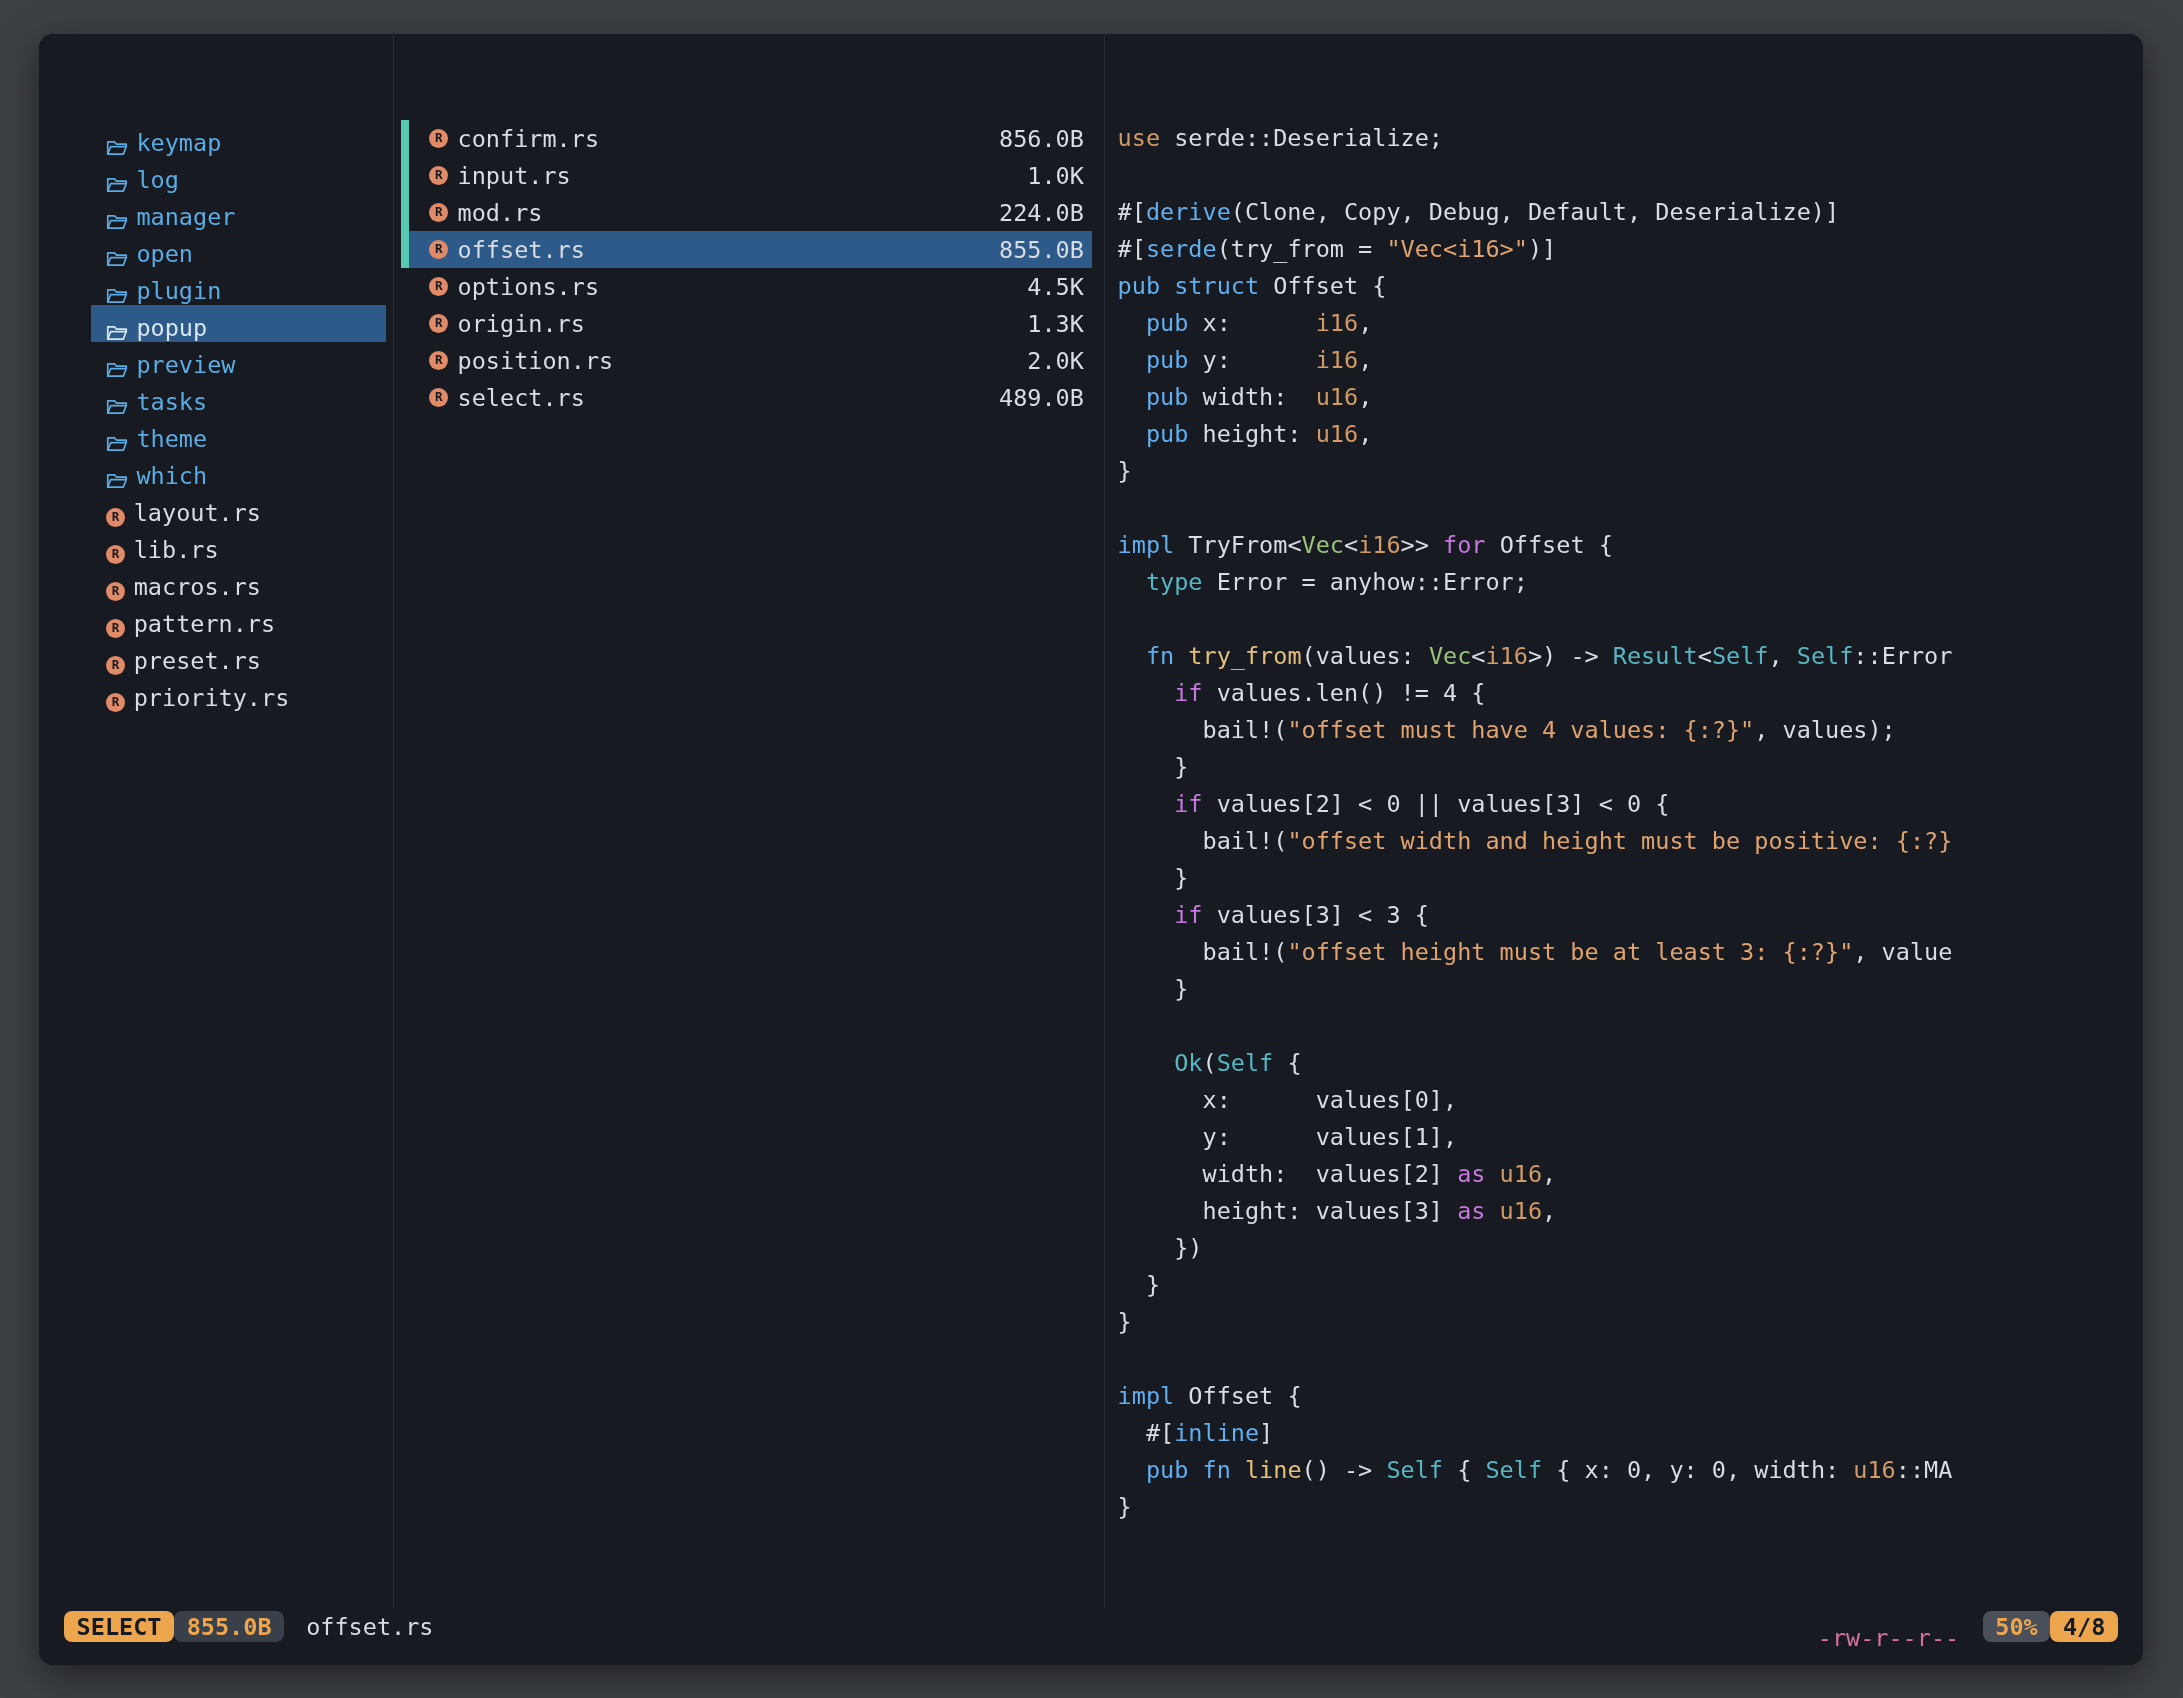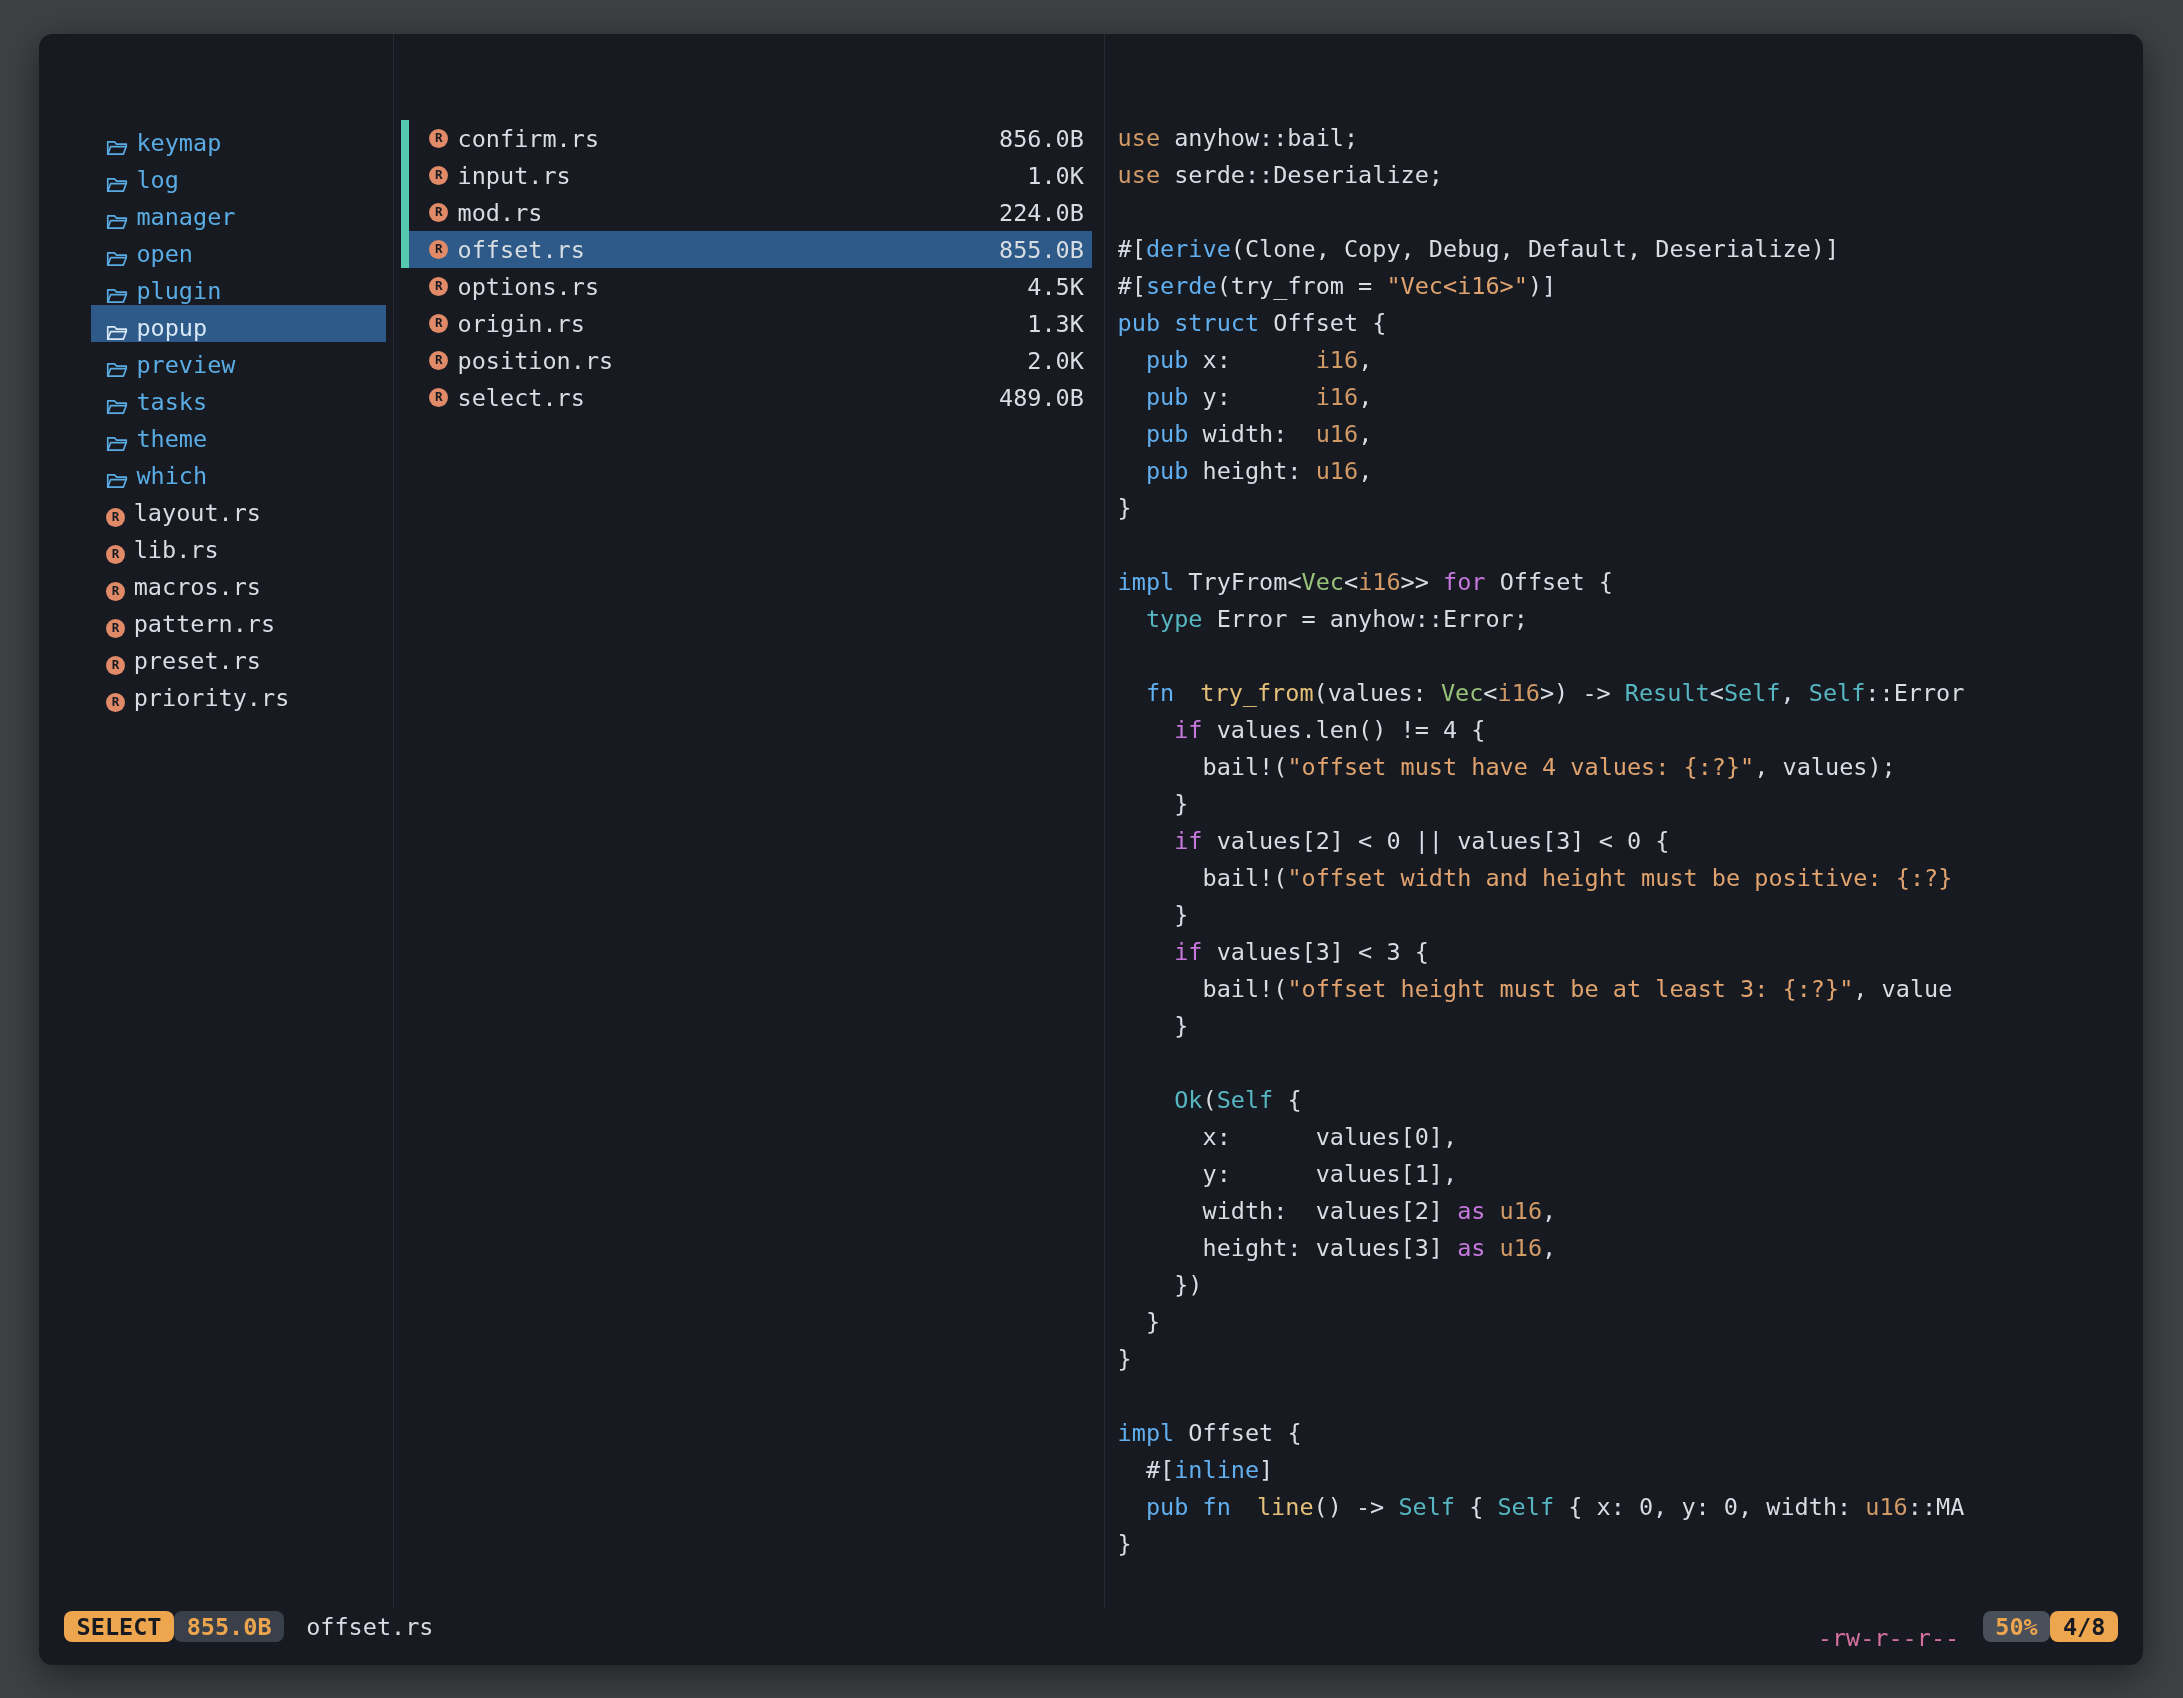--- a/index.html
+++ b/index.html
@@ -53,21 +53,21 @@
   .file-row .fsize { margin-left:auto; white-space:pre;text-align:center; }
   .preview { flex:1; min-width:0; padding:86px 0 0 12.6px; overflow:hidden; }
   .code-line { height:37px; line-height:37px; white-space:pre; overflow:hidden; }
   .tok-p { color:var(--fg,#d8dce3); }
   .tok-k { color:var(--code-kw,#61afef); }
   .tok-m { color:var(--code-kw2,#c678dd); }
   .tok-t { color:var(--code-type,#56b6c2); }
   .tok-g { color:var(--code-green,#98c379); }
   .tok-o { color:var(--code-num,#d19a66); }
   .tok-s { color:var(--code-str,#e0a36e); }
-  .tok-f { color:var(--code-func,#e5c07b);margin-left:12px; }
+  .tok-f { color:var(--code-func,#e5c07b); }
   .statusbar {
     height:37px; flex:none; margin:0 25px 20px 25px;
     display:flex; align-items:center; white-space:pre;
   }
   .badge { padding:1.7px 12.6px;border-radius:8px; }
   .mode-badge { background:var(--accent,#eda64e); color:var(--bg-terminal,#171a21); font-weight:bold; }
   .size-badge { background:var(--badge-dark,#3a4049); color:var(--accent,#eda64e); font-weight:bold; }
   .status-filename { color:var(--fg,#d8dce3); margin-left:22px; }
   .spacer { flex:1; }
   .perm { color:var(--perm,#d4719f); margin-right:23.5px;margin-top:22px; }
@@ -256,21 +256,20 @@
     <span class="marker"></span>
     <span class="content">
       <span class="icon rust-icon">R</span>
       <span class="fname">select.rs</span>
       <span class="fsize">489.0B</span>
     </span>
   </div>
       </section>
     <section class="preview">
       <div class="code">
-          <div class="code-line"><span class="tok-o">use </span><span class="tok-p">anyhow::bail;</span></div>
           <div class="code-line"><span class="tok-o">use </span><span class="tok-p">serde::Deserialize;</span></div>
           <div class="code-line"> </div>
           <div class="code-line"><span class="tok-p">#[</span><span class="tok-k">derive</span><span class="tok-p">(Clone, Copy, Debug, Default, Deserialize)]</span></div>
           <div class="code-line"><span class="tok-p">#[</span><span class="tok-k">serde</span><span class="tok-p">(try_from = </span><span class="tok-s">"Vec&lt;i16&gt;"</span><span class="tok-p">)]</span></div>
           <div class="code-line"><span class="tok-k">pub struct </span><span class="tok-p">Offset {</span></div>
           <div class="code-line"><span class="tok-p">  </span><span class="tok-k">pub </span><span class="tok-p">x:      </span><span class="tok-o">i16</span><span class="tok-p">,</span></div>
           <div class="code-line"><span class="tok-p">  </span><span class="tok-k">pub </span><span class="tok-p">y:      </span><span class="tok-o">i16</span><span class="tok-p">,</span></div>
           <div class="code-line"><span class="tok-p">  </span><span class="tok-k">pub </span><span class="tok-p">width:  </span><span class="tok-o">u16</span><span class="tok-p">,</span></div>
           <div class="code-line"><span class="tok-p">  </span><span class="tok-k">pub </span><span class="tok-p">height: </span><span class="tok-o">u16</span><span class="tok-p">,</span></div>
           <div class="code-line"><span class="tok-p">}</span></div>

